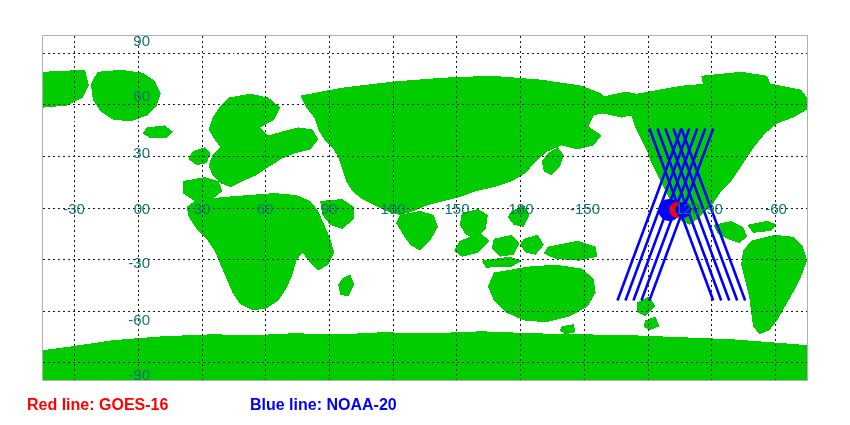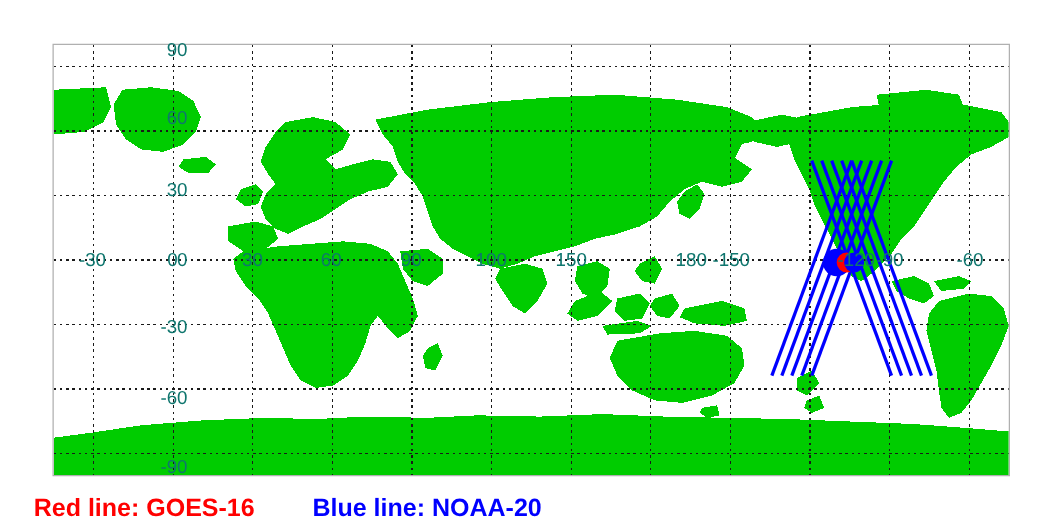--- a/index.html
+++ b/index.html
@@ -83,21 +83,21 @@
   #footer {
     position: absolute;
     left: 0;
     top: 392px;
     width: 850px;
     height: 33px;
   }
   .legend-item {
     position: absolute;
     font-family: "Liberation Sans", sans-serif;
-    font-size: 20px;
+    font-size: 16px;
     font-weight: bold;
     white-space: nowrap;
     line-height: 1;
     top: 5px;
   }
   #legend-red   { left: 27px;  color: #ff0000; }
   #legend-blue  { left: 250px; color: #0000ff; text-align: right; }
   #legend-epoch { left: 455px; color: #000000; }
 </style>
 </head>
@@ -243,21 +243,21 @@
 </div>
 
 <div>
   <span class="axis-label lon-label" style="left:74px;  top:208px;">-30</span>
   <span class="axis-label lon-label" style="left:138px; top:208px;">0</span>
   <span class="axis-label lon-label" style="left:202px; top:208px;">30</span>
   <span class="axis-label lon-label" style="left:265px; top:208px;">60</span>
   <span class="axis-label lon-label" style="left:329px; top:208px;">90</span>
   <span class="axis-label lon-label" style="left:393px; top:208px;">100</span>
   <span class="axis-label lon-label" style="left:457px; top:208px;">150</span>
-  <span class="axis-label lon-label" style="left:521px; top:208px;margin-left:32px;">180</span>
+  <span class="axis-label lon-label" style="left:521px; top:208px;">180</span>
   <span class="axis-label lon-label" style="left:585px; top:208px;">-150</span>
   <span class="axis-label lon-label" style="left:649px; top:208px;margin-left:36px;">-120</span>
   <span class="axis-label lon-label" style="left:712px; top:208px;">-90</span>
   <span class="axis-label lon-label" style="left:776px; top:208px;">-60</span>
 </div>
 
 <div>
   <span class="axis-label lat-label" style="left:150px; top:40px;">90</span>
   <span class="axis-label lat-label" style="left:150px; top:95px;">60</span>
   <span class="axis-label lat-label" style="left:150px; top:152px;">30</span>

